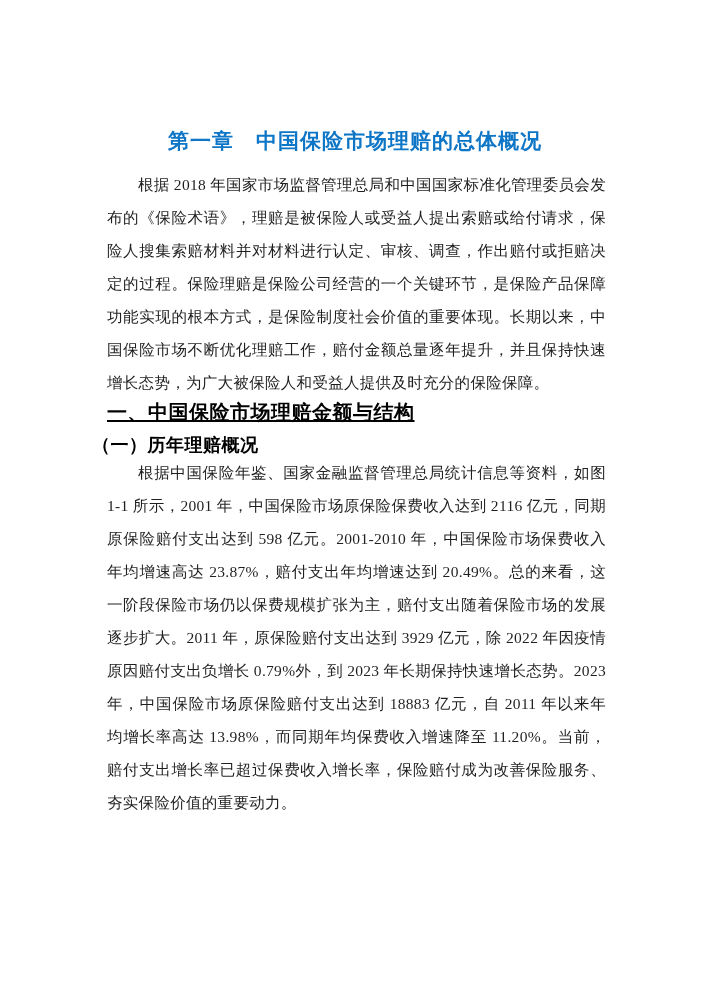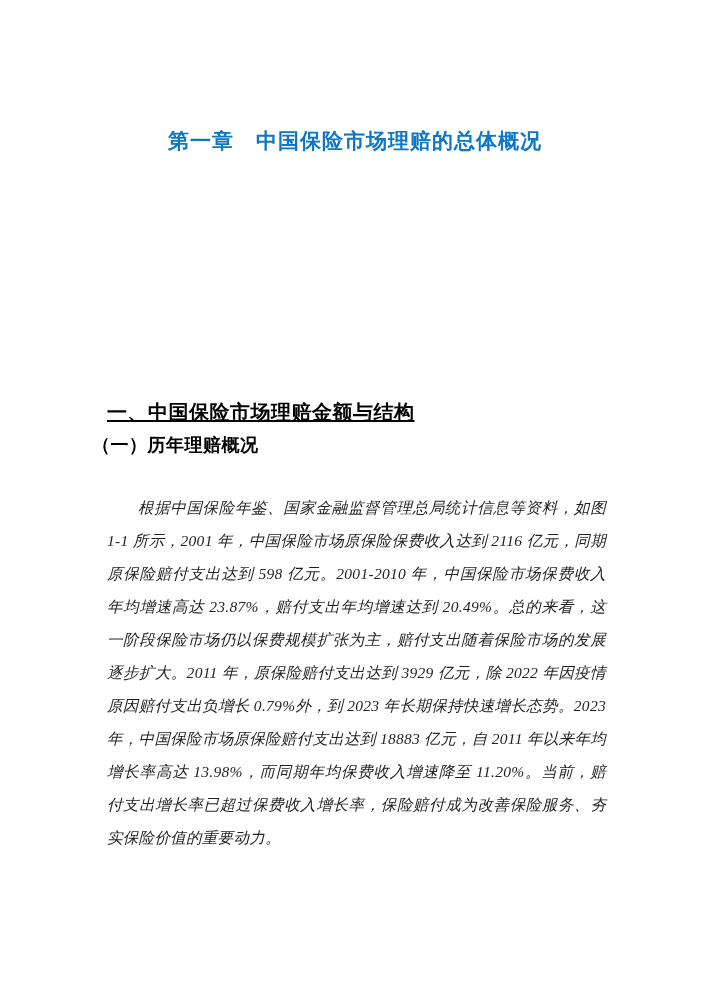--- a/index.html
+++ b/index.html
@@ -34,21 +34,21 @@
     left: 107px;
     width: 499px;
     margin: 0;
     font-size: 15.5px;
     line-height: 33px;
     text-align: justify;
     text-indent: 31px;
     letter-spacing: 0.3px;
   }
   .para-intro { top: 168px; }
-  .para-overview { top: 491px; font-style: italic; }
+  .para-overview { top: 456px; }
   .section-heading {
     position: absolute;
     left: 107px;
     width: 499px;
     margin: 0;
     top: 396px;
     font-family: "Liberation Sans", "DejaVu Sans", sans-serif;
     font-weight: bold;
     font-size: 20px;
     line-height: 33px;
@@ -69,19 +69,20 @@
     color: #000000;
     letter-spacing: 0.5px;
   }
 </style>
 </head>
 <body>
 
 <div class="page" style="background: rgb(255, 255, 255);">
   <h1 class="chapter-title" style="color: rgb(14, 118, 198);">第一章　中国保险市场理赔的总体概况</h1>
 
+  <p class="body-para para-intro" style="color: rgb(31, 31, 31);">根据 2018 年国家市场监督管理总局和中国国家标准化管理委员会发布的《保险术语》，理赔是被保险人或受益人提出索赔或给付请求，保险人搜集索赔材料并对材料进行认定、审核、调查，作出赔付或拒赔决定的过程。保险理赔是保险公司经营的一个关键环节，是保险产品保障功能实现的根本方式，是保险制度社会价值的重要体现。长期以来，中国保险市场不断优化理赔工作，赔付金额总量逐年提升，并且保持快速增长态势，为广大被保险人和受益人提供及时充分的保险保障。</p>
 
   <h2 class="section-heading">一、中国保险市场理赔金额与结构</h2>
 
   <h3 class="subsection-heading">（一）历年理赔概况</h3>
 
   <p class="body-para para-overview" style="color: rgb(31, 31, 31);">根据中国保险年鉴、国家金融监督管理总局统计信息等资料，如图 1-1 所示，2001 年，中国保险市场原保险保费收入达到 2116 亿元，同期原保险赔付支出达到 598 亿元。2001-2010 年，中国保险市场保费收入年均增速高达 23.87%，赔付支出年均增速达到 20.49%。总的来看，这一阶段保险市场仍以保费规模扩张为主，赔付支出随着保险市场的发展逐步扩大。2011 年，原保险赔付支出达到 3929 亿元，除 2022 年因疫情原因赔付支出负增长 0.79%外，到 2023 年长期保持快速增长态势。2023 年，中国保险市场原保险赔付支出达到 18883 亿元，自 2011 年以来年均增长率高达 13.98%，而同期年均保费收入增速降至 11.20%。当前，赔付支出增长率已超过保费收入增长率，保险赔付成为改善保险服务、夯实保险价值的重要动力。</p>
 </div>
 
 </body></html>

